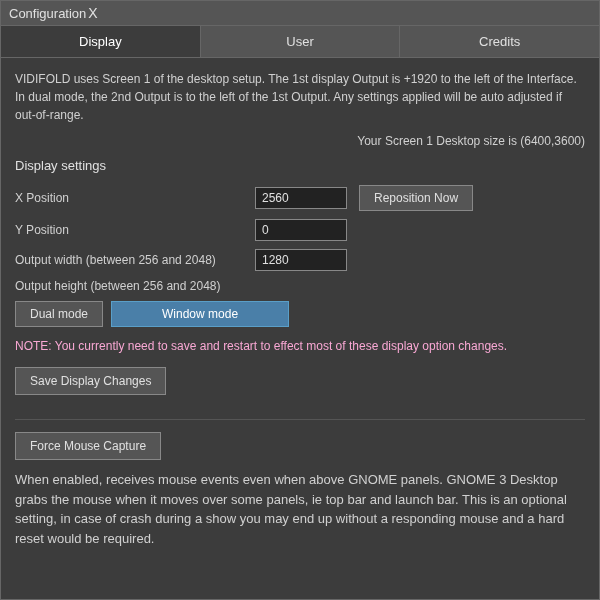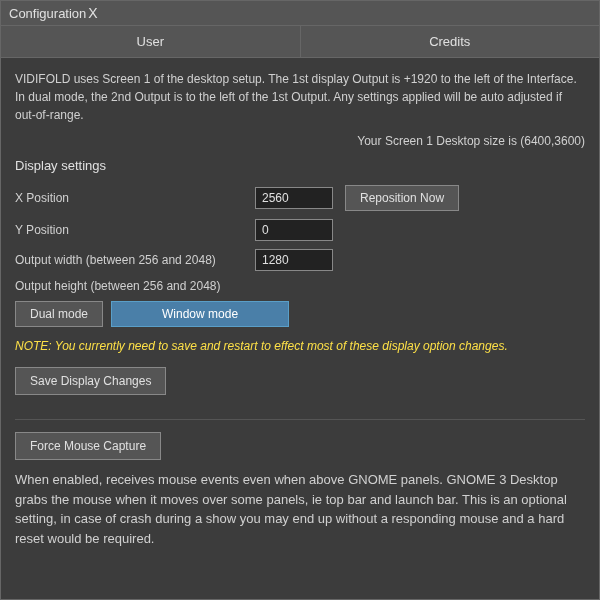--- a/index.html
+++ b/index.html
@@ -95,21 +95,21 @@
       width: 240px;
       font-size: 12px;
       color: #d0d0d0;
     }
     .field-input {
       background: #222;
       border: 1px solid #888;
       color: #e0e0e0;
       padding: 3px 6px;
       font-size: 12px;
-      width: 78px;
+      width: 92px;
       outline: none;
     }
     .reposition-btn {
       margin-left: 12px;
       background: #555;
       border: 1px solid #888;
       color: #e0e0e0;
       padding: 5px 14px;
       font-size: 12px;
       cursor: pointer;
@@ -132,24 +132,23 @@
     .window-mode-btn {
       background: #4a7fa8;
       border: 1px solid #5a9fc8;
       color: #fff;
       padding: 5px 50px;
       font-size: 12px;
       cursor: pointer;
     }
     .note-text {
       font-size: 12px;
-      color: #fde047;
+      color: #f9a8d4;
       margin-bottom: 12px;
       line-height: 1.5;
-      font-style: italic;
     }
     .save-btn {
       background: #555;
       border: 1px solid #888;
       color: #e0e0e0;
       padding: 6px 14px;
       font-size: 12px;
       cursor: pointer;
       margin-bottom: 16px;
     }
@@ -177,20 +176,23 @@
 <body>
 
 <div class="window">
 
   <div class="titlebar">
     <span class="titlebar-title">Configuration</span>
     <button class="titlebar-close">X</button>
   </div>
 
   <div class="tabs">
+    <div class="tab active">
+      <span>Display</span>
+    </div>
     <div class="tab">
       <span>User</span>
     </div>
     <div class="tab">
       <span>Credits</span>
     </div>
   </div>
 
   <div class="content">
     <p class="info-text" id="info-text-el">VIDIFOLD uses Screen 1 of the desktop setup. The 1st display Output is +1920 to the left of the Interface.

